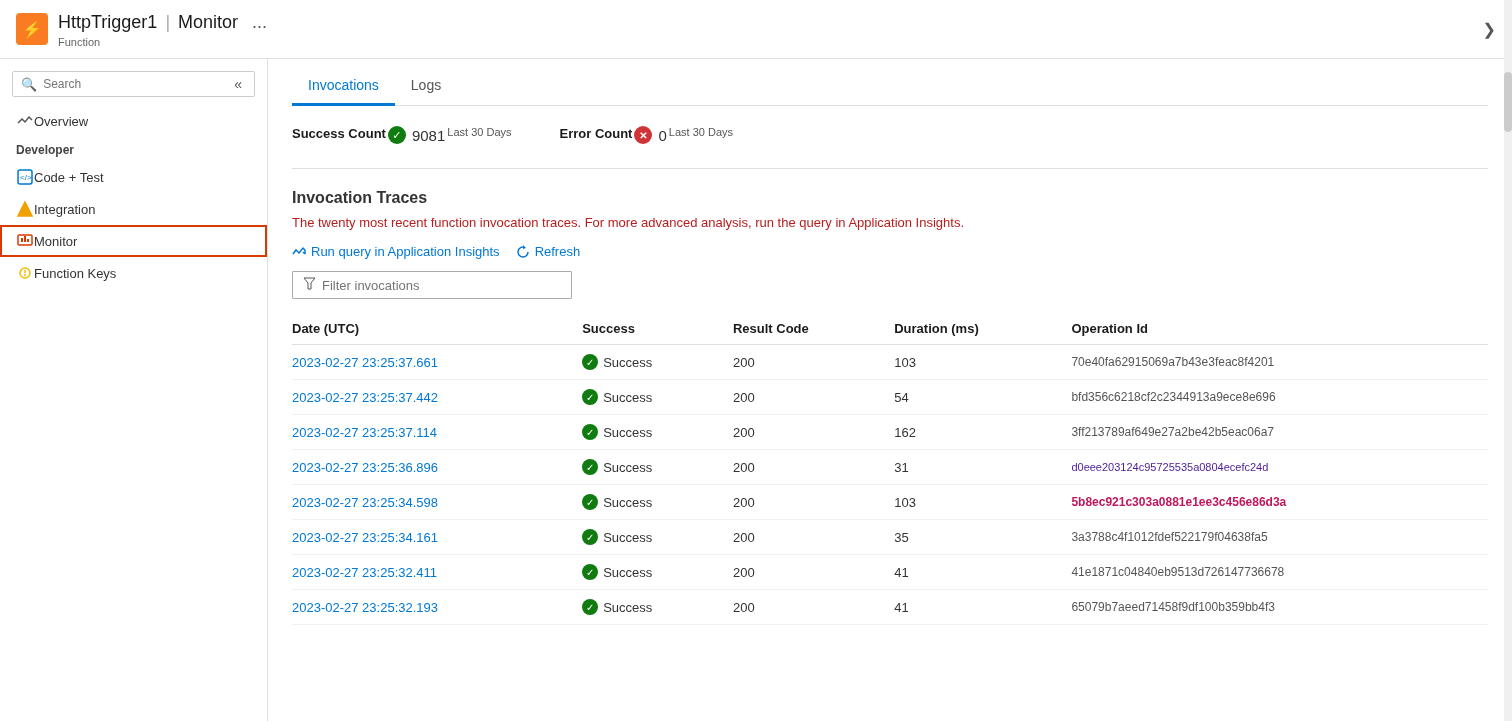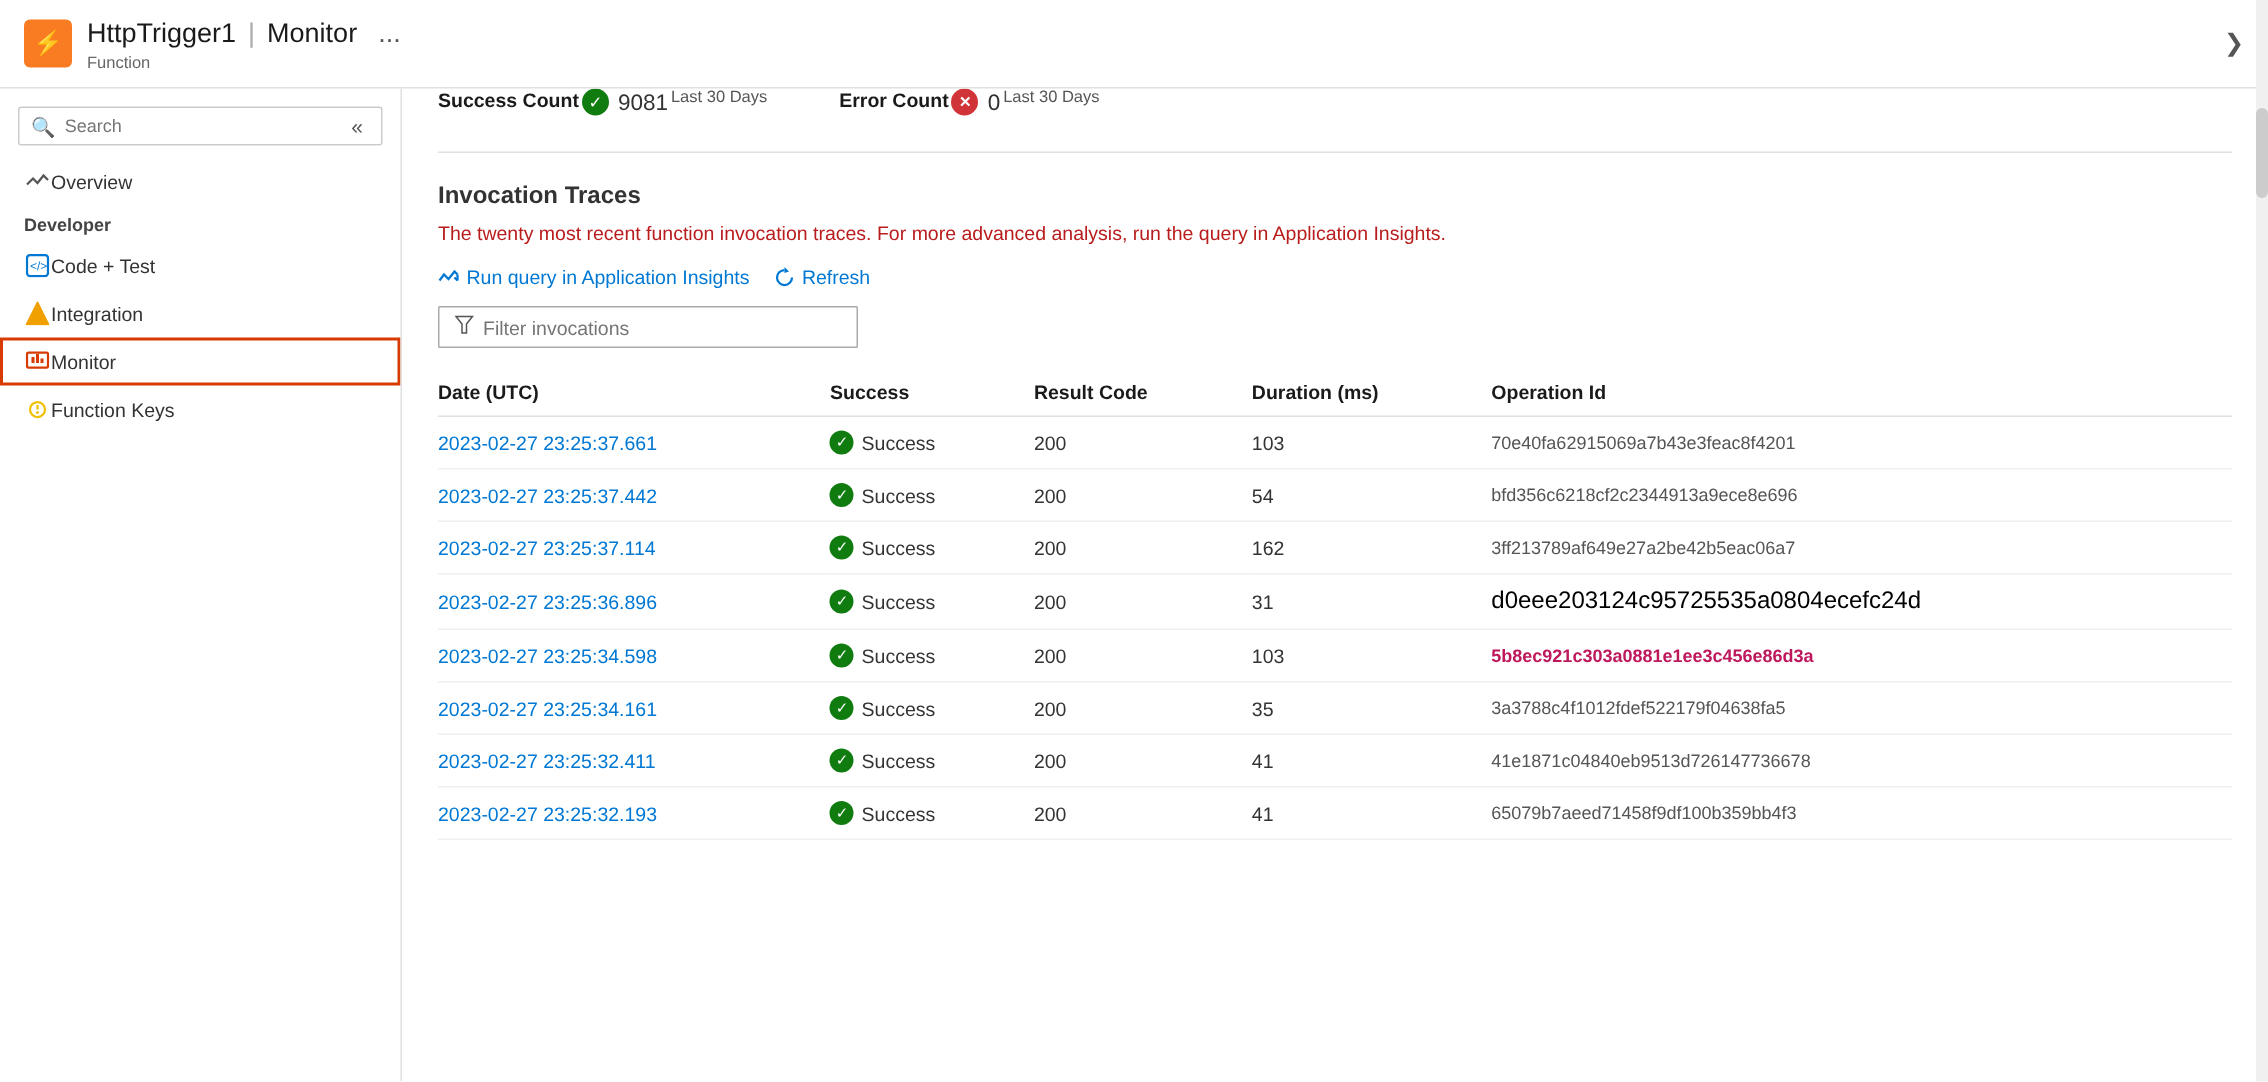--- a/index.html
+++ b/index.html
@@ -144,20 +144,24 @@
             <line x1="8" y1="5" x2="8" y2="8" stroke="#f0c000" stroke-width="1.5"></line>
             <circle cx="8" cy="10" r="1" fill="#f0c000"></circle>
           </svg>
       </div>
       <span>Function Keys</span>
     </div>
   </div>
 
   <div class="content">
 
+    <div class="tabs">
+      <div class="tab active">Invocations</div>
+      <div class="tab">Logs</div>
+    </div>
 
     <div class="metrics-row">
       <div class="metric-block">
         <div class="metric-label">Success Count</div>
         <div class="metric-value">
           <div class="check-circle"></div>
           <span>9081</span>
         </div>
         <div class="metric-sub">Last 30 Days</div>
       </div>
@@ -254,21 +258,21 @@
             <tr>
               <td><a class="date-link">2023-02-27 23:25:36.896</a></td>
               <td>
                 <div class="success-badge">
                   <div class="success-icon"></div>
                   <span>Success</span>
                 </div>
               </td>
               <td>200</td>
               <td>31</td>
-              <td style="font-size: 16px; color: #000000;">d0eee203124c95725535a0804ecefc24d</td>
+              <td style="font-size: 11px; color: #4c1d95;">d0eee203124c95725535a0804ecefc24d</td>
             </tr>
             <tr>
               <td><a class="date-link">2023-02-27 23:25:34.598</a></td>
               <td>
                 <div class="success-badge">
                   <div class="success-icon"></div>
                   <span>Success</span>
                 </div>
               </td>
               <td>200</td>

